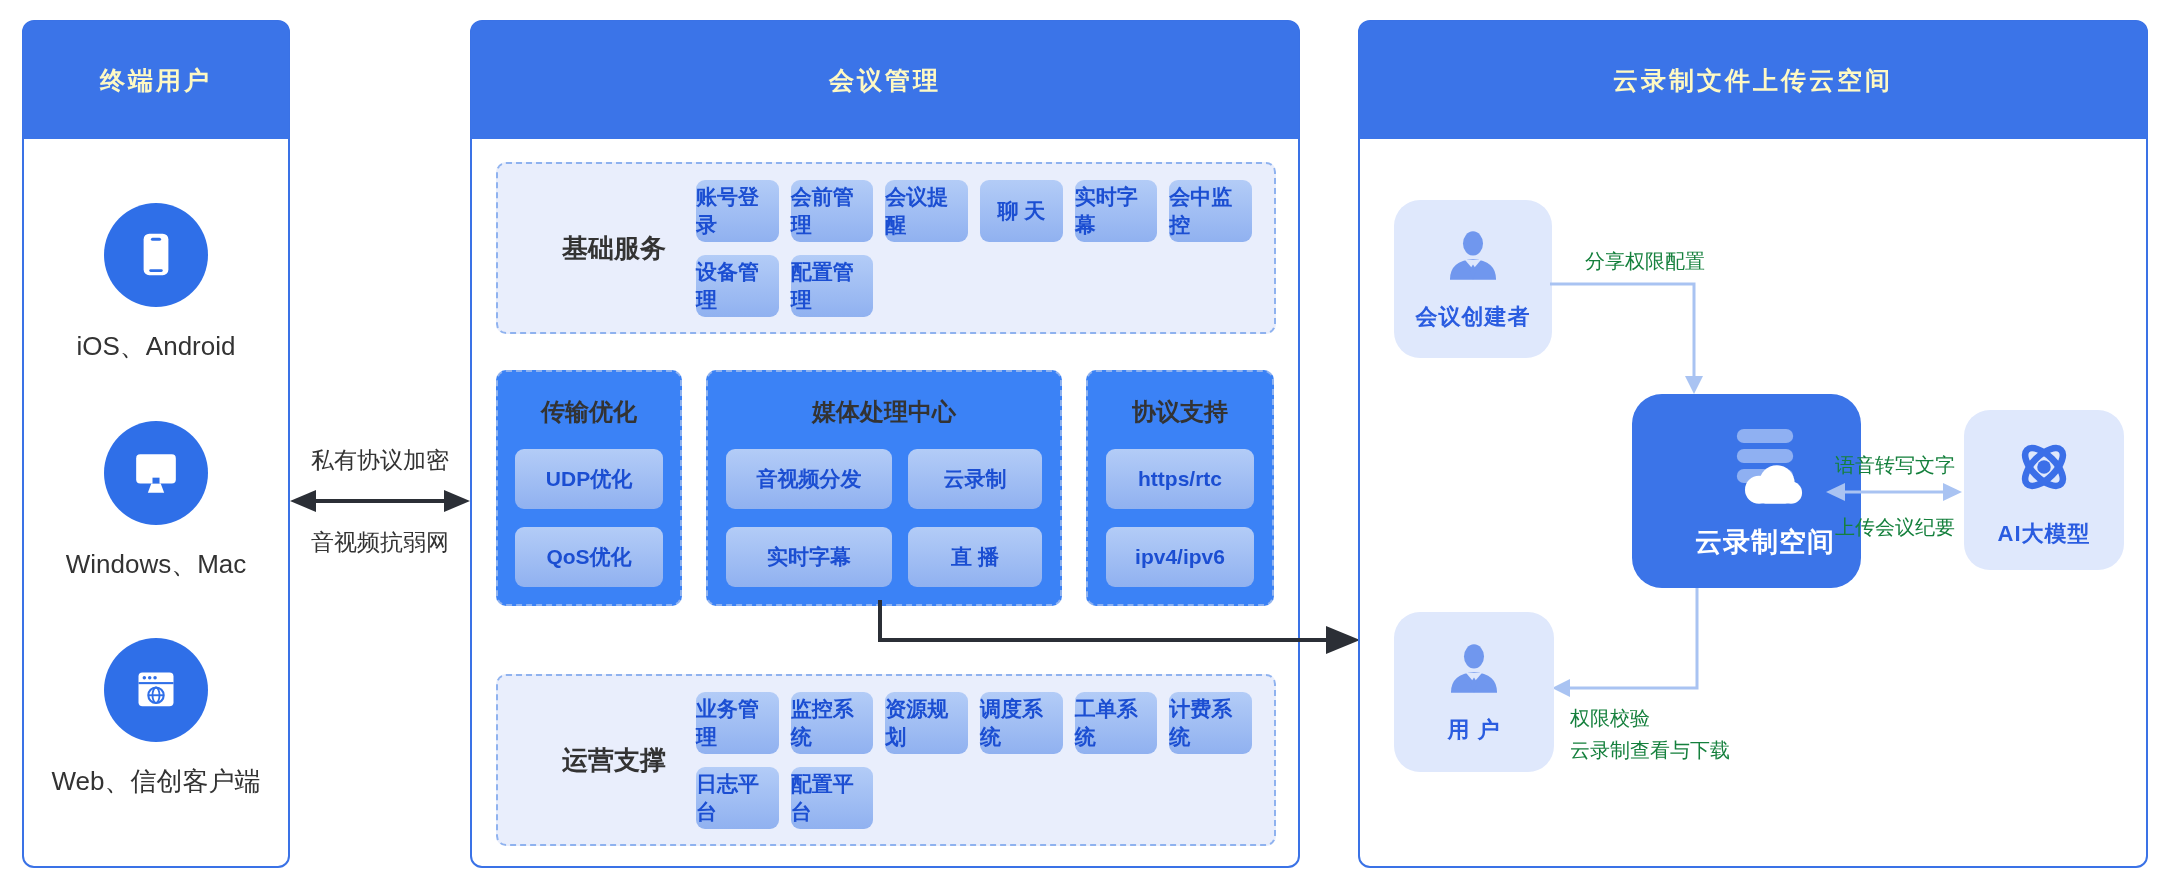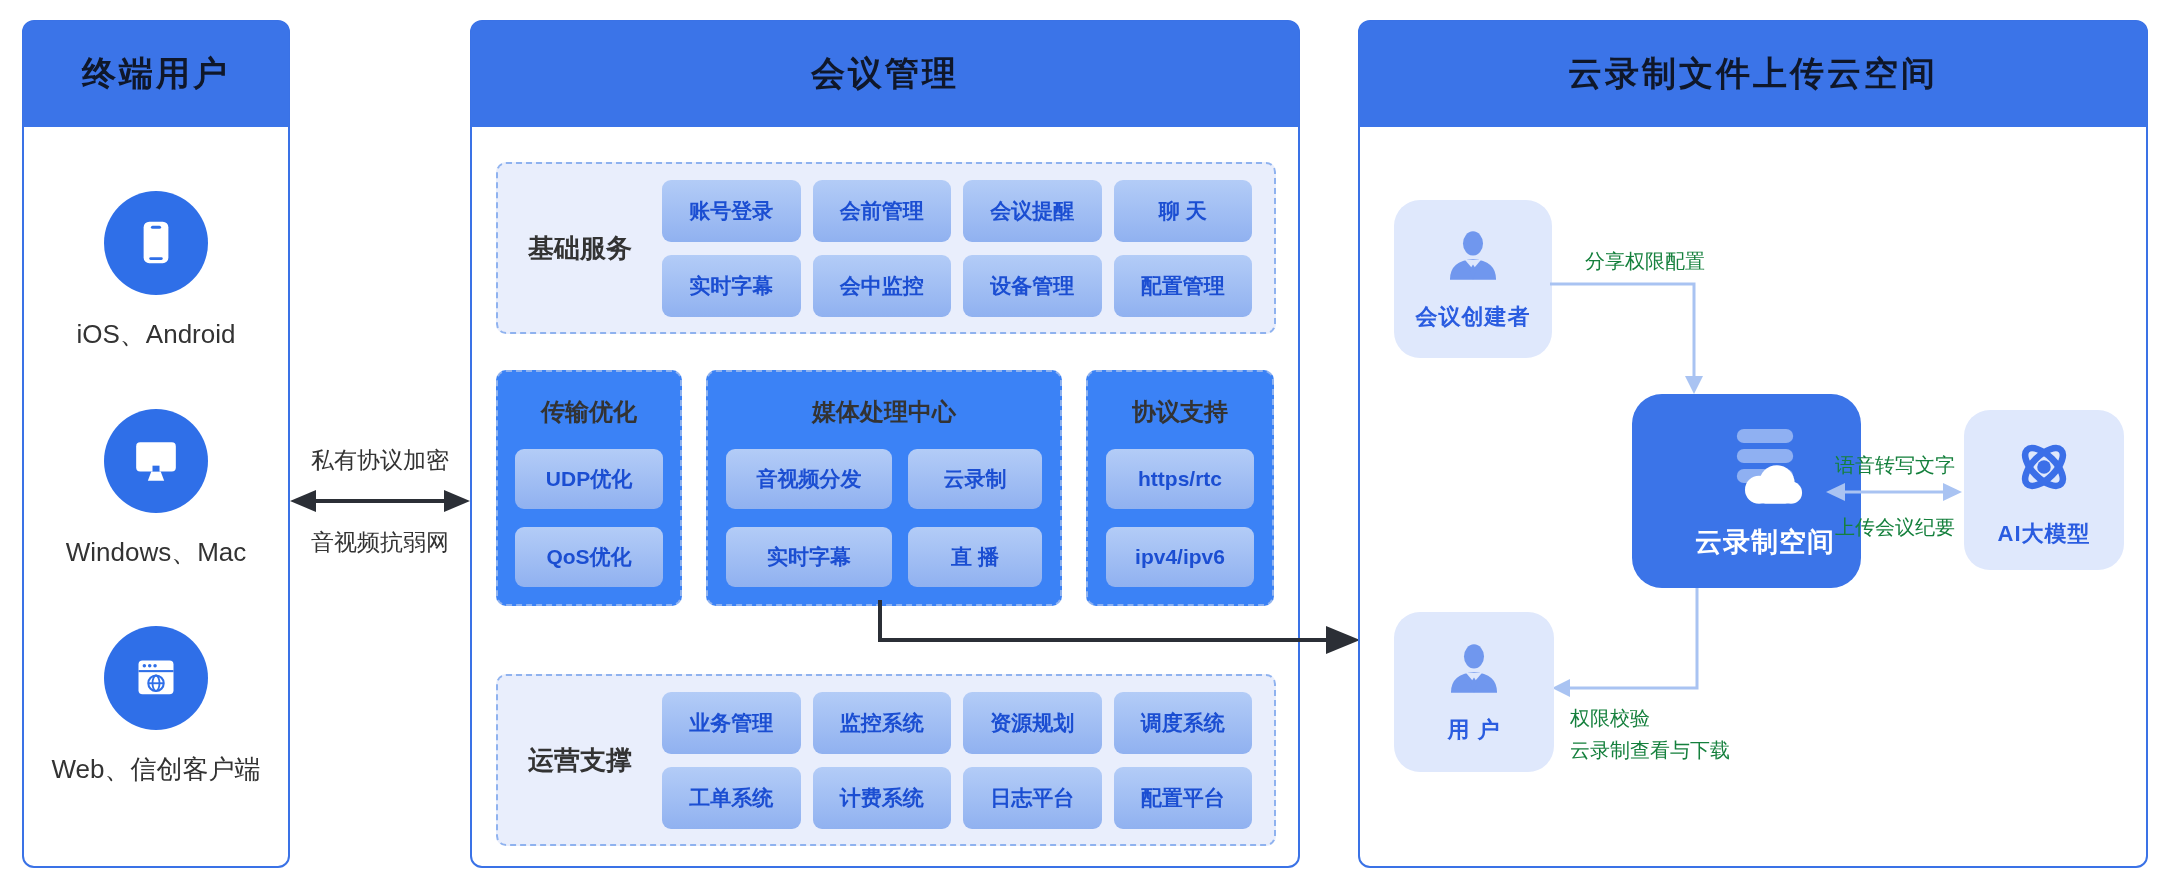--- a/index.html
+++ b/index.html
@@ -1,45 +1,45 @@
 <!DOCTYPE html>
 <html><head>
 <meta charset="utf-8">
 <style>
   html,body { margin:0; padding:0; background:#ffffff; }
   body { font-family:"Liberation Sans","DejaVu Sans",sans-serif; }
   .canvas { position:relative; width:2166px; height:888px; background:#ffffff; overflow:hidden; }
 
   
   .panel { position:absolute; background:#ffffff; border:2px solid #3a72e6; border-radius:12px; box-sizing:border-box; }
-  .panel-header { height:106px; margin:-1px -1px 0 -1px; background:#3b74e8; border-radius:10px 10px 0 0;
+  .panel-header { height:118px; margin:-1px -1px 0 -1px; background:#3b74e8; border-radius:10px 10px 0 0;
                   display:flex; align-items:center; justify-content:center;
-                  color:#0f172a; font-size:34px; font-weight:600; letter-spacing:3px; }
+                  color:#fef9c3; font-size:25px; font-weight:600; letter-spacing:3px; }
   .left-panel   { left:22px;   top:20px; width:268px; height:848px; }
   .middle-panel { left:470px;  top:20px; width:830px; height:848px; }
   .right-panel  { left:1358px; top:20px; width:790px; height:848px; }
 
   
   .left-body { height:calc(100% - 106px); display:flex; flex-direction:column;
                justify-content:space-evenly; align-items:center; padding:8px 0 22px; box-sizing:border-box; }
   .client-item { display:flex; flex-direction:column; align-items:center; gap:22px; }
   .client-circle { width:104px; height:104px; border-radius:50%; background:#2f6fe8;
                    display:flex; align-items:center; justify-content:center; }
   .client-label { font-size:26px; color:#333333; }
 
   
   .connector1 { position:absolute; left:288px; top:446px; width:184px; text-align:center; }
   .conn-label { font-size:23px; color:#333333; font-weight:500; line-height:28px; }
   .connector1 svg { display:block; margin:12px auto; }
 
   
   .dashed-box { position:absolute; background:#e9eefc; border:2px dashed #8fb2ef; border-radius:10px; box-sizing:border-box; }
   .group-row { display:flex; align-items:center; padding:0 22px 0 30px; gap:22px; }
-  .group-label { width:112px; flex:0 0 112px; font-size:26px; font-weight:600; color:#333333; }
-  .chip-grid { flex:1; display:grid; grid-template-columns:repeat(4,1fr); gap:13px 12px; align-content:center; }
+  .group-label { width:112px; flex:0 0 112px; font-size:26px; font-weight:600; color:#333333;margin-left:34px; }
+  .chip-grid { flex:1; display:grid; grid-template-columns:repeat(6,1fr); gap:13px 12px; align-content:center; }
   .chip { height:62px; border-radius:9px;
           background:linear-gradient(180deg,#b3ccf7 0%,#90b1f0 100%);
           color:#1b4ed2; font-size:21px; font-weight:600;
           display:flex; align-items:center; justify-content:center; }
   .box-basic { left:24px; top:140px; width:780px; height:172px; }
   .box-ops   { left:24px; top:652px; width:780px; height:172px; }
 
   .mid-row { position:absolute; left:24px; top:348px; width:780px; height:236px; display:flex; gap:24px; }
   .mid-col { position:relative; background:#3b82f6; border:2px dashed #8fb2ef; border-radius:10px; box-sizing:border-box; }
   .col-transport { flex:0 0 186px; }

